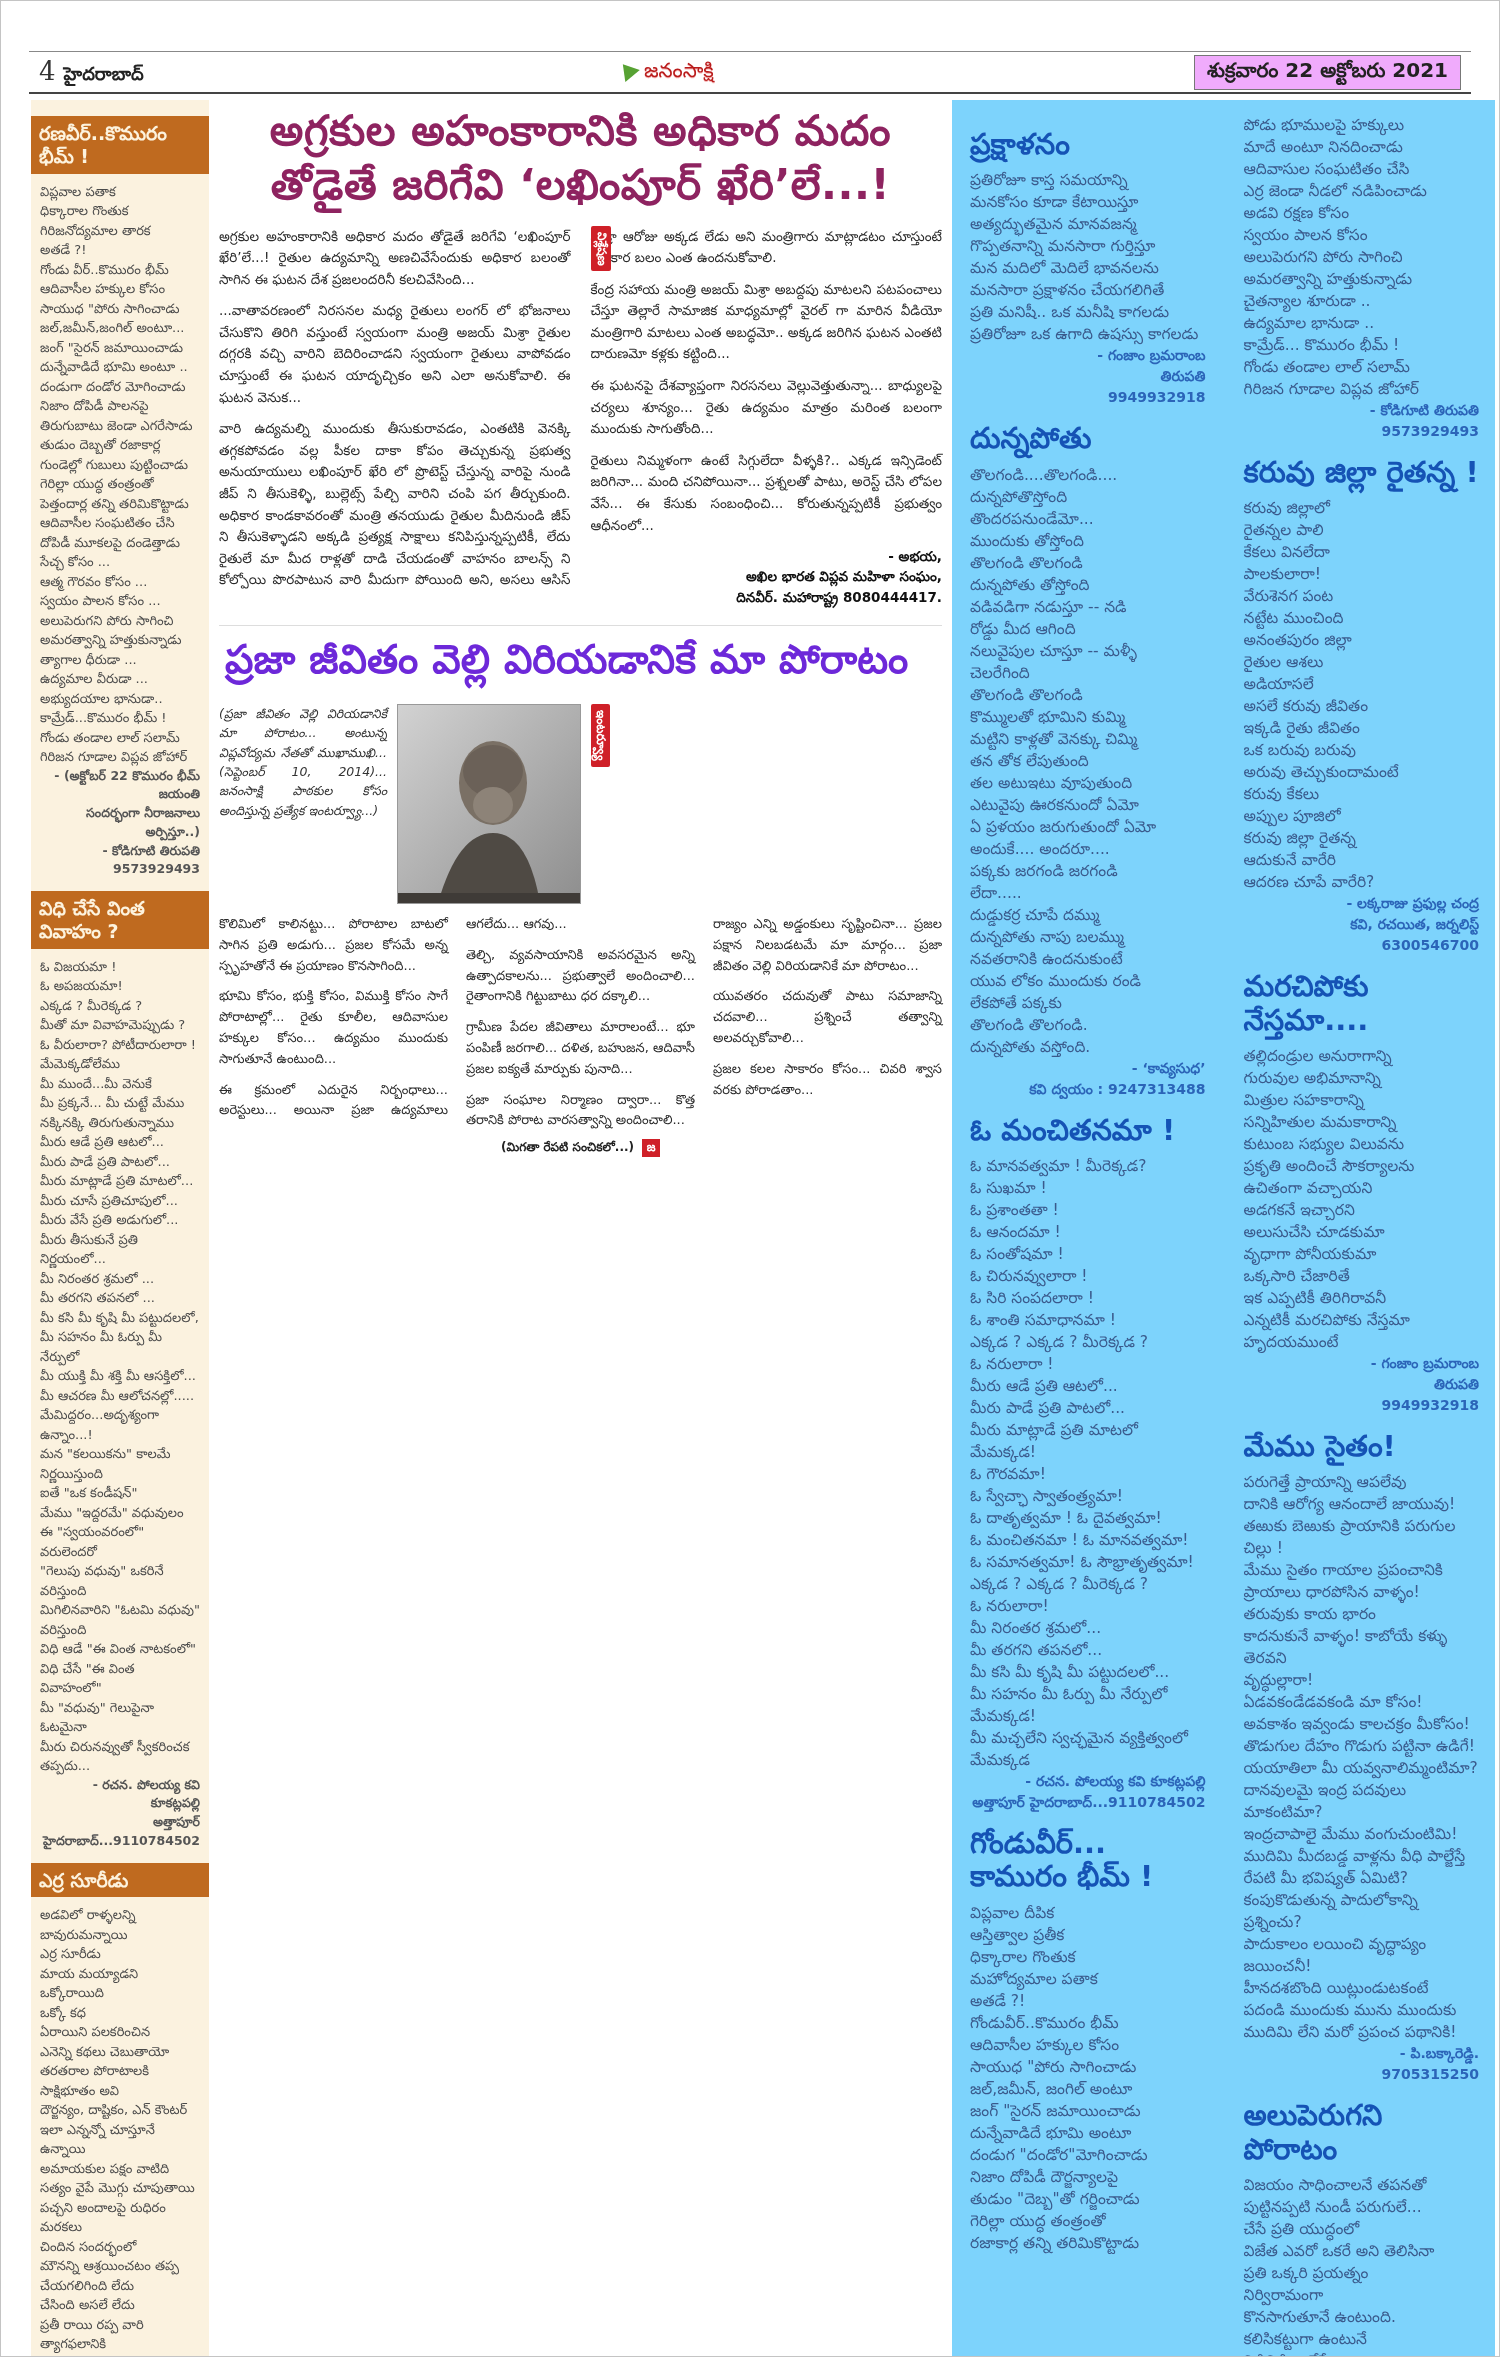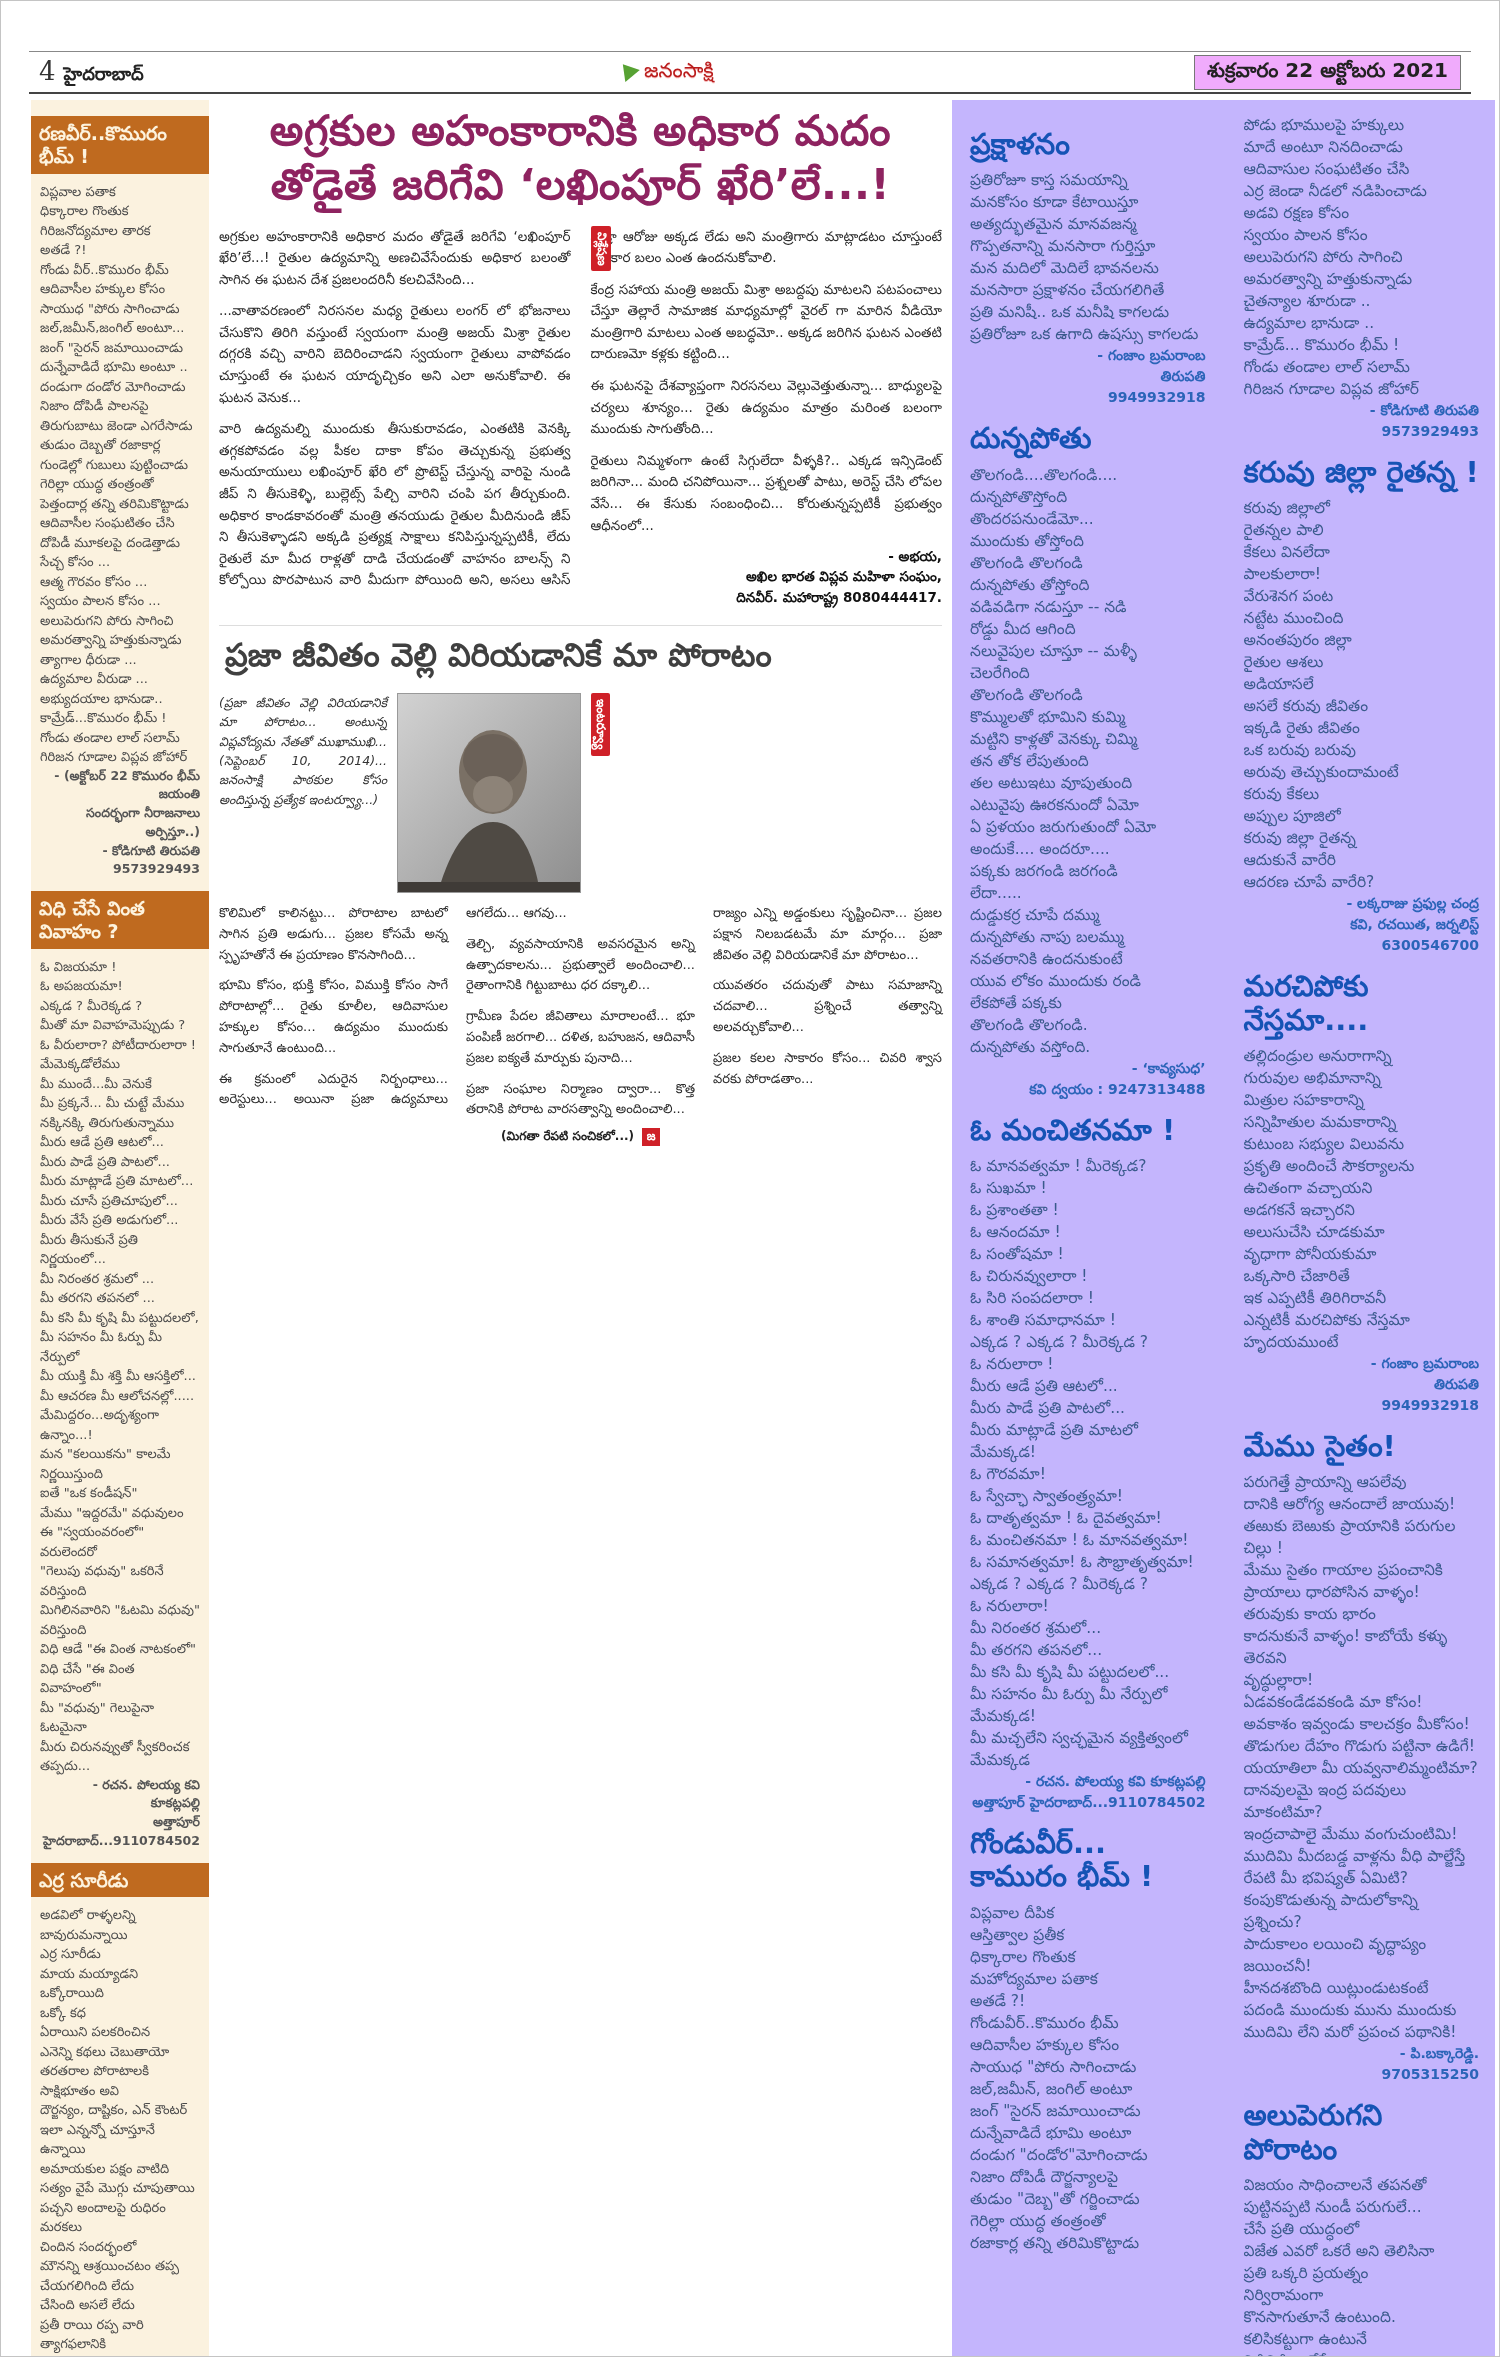--- a/index.html
+++ b/index.html
@@ -41,34 +41,34 @@
   .a1-body{position:relative;column-count:2;column-gap:20px;text-align:justify;}
   .a1-body p{font-size:13.5px;line-height:1.6;margin:0 0 10px 0;color:#2a2a2a;}
   .vtag{
     writing-mode:vertical-rl;text-orientation:mixed;background:#cf2028;color:#fff;
     font-size:12px;font-weight:bold;padding:6px 3px;line-height:1.1;border-radius:2px;
   }
   .a1-tag{position:absolute;left:51.5%;top:0;}
   .a1-byline{font-size:13.5px;font-weight:bold;text-align:right;color:#111;line-height:1.5;break-inside:avoid;}
   
   .a2{margin-top:18px;border-top:1px solid #ddd;padding-top:10px;}
-  .a2-headline{color:#404040;font-weight:bold;font-size:32px;text-align:left;margin:0 0 12px 6px;}
+  .a2-headline{color:#6d28d9;font-weight:bold;font-size:40px;text-align:left;margin:0 0 12px 6px;}
   .a2-toprow{display:flex;gap:10px;align-items:flex-start;margin-bottom:10px;}
   .a2-intro{width:168px;flex:0 0 168px;font-size:12.5px;line-height:1.55;color:#333;font-style:italic;text-align:justify;}
   .photo{
     width:182px;height:198px;flex:0 0 182px;border:1px solid #999;background:#b9b9b9;position:relative;overflow:hidden;
   }
   .a2-coltext p,.a2-cols p{font-size:13px;line-height:1.6;margin:0 0 10px 0;color:#2a2a2a;}
   .a2-cols{column-count:3;column-gap:18px;text-align:justify;margin-top:4px;}
   .a2-footer{display:flex;justify-content:center;align-items:center;gap:8px;margin-top:8px;}
   .a2-note{font-size:12px;font-weight:bold;color:#222;}
   .end-bug{width:18px;height:18px;background:#cf2028;color:#fff;font-size:12px;font-weight:bold;display:flex;align-items:center;justify-content:center;}
   
   .right-panel{
-    flex:1;background:#c4b5fd;display:flex;gap:38px;padding:14px 16px 20px 18px;box-sizing:border-box;
+    flex:1;background:#7dd3fc;display:flex;gap:38px;padding:14px 16px 20px 18px;box-sizing:border-box;
     margin-right:2px;height:2258px;overflow:hidden;
   }
   .rp-col{flex:1;min-width:0;}
   .rp-col .poem-title{color:#1553b5;font-size:29px;font-weight:bold;margin:14px 0 8px 0;line-height:1.15;}
   .rp-col .pline{font-size:15.5px;line-height:1.42;color:#3a5a8c;}
   .rp-col .pbyline{font-size:14px;font-weight:bold;color:#2b64b8;text-align:right;line-height:1.5;}
   .poem{margin-bottom:6px;}
 </style>
 </head>
 <body>

